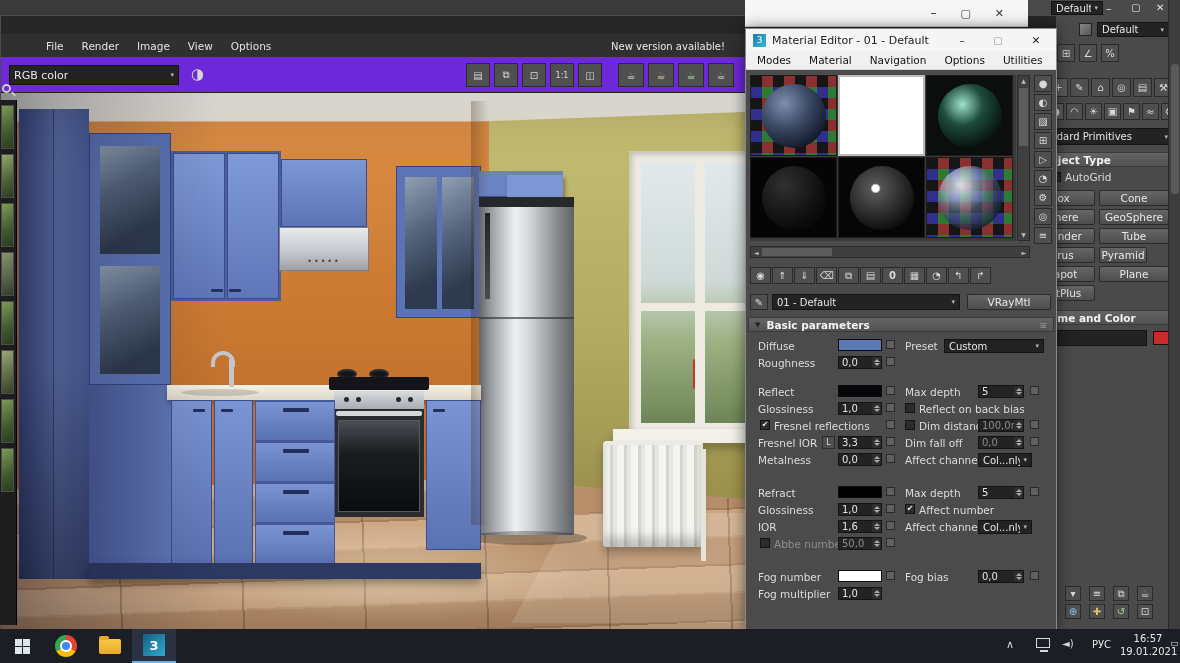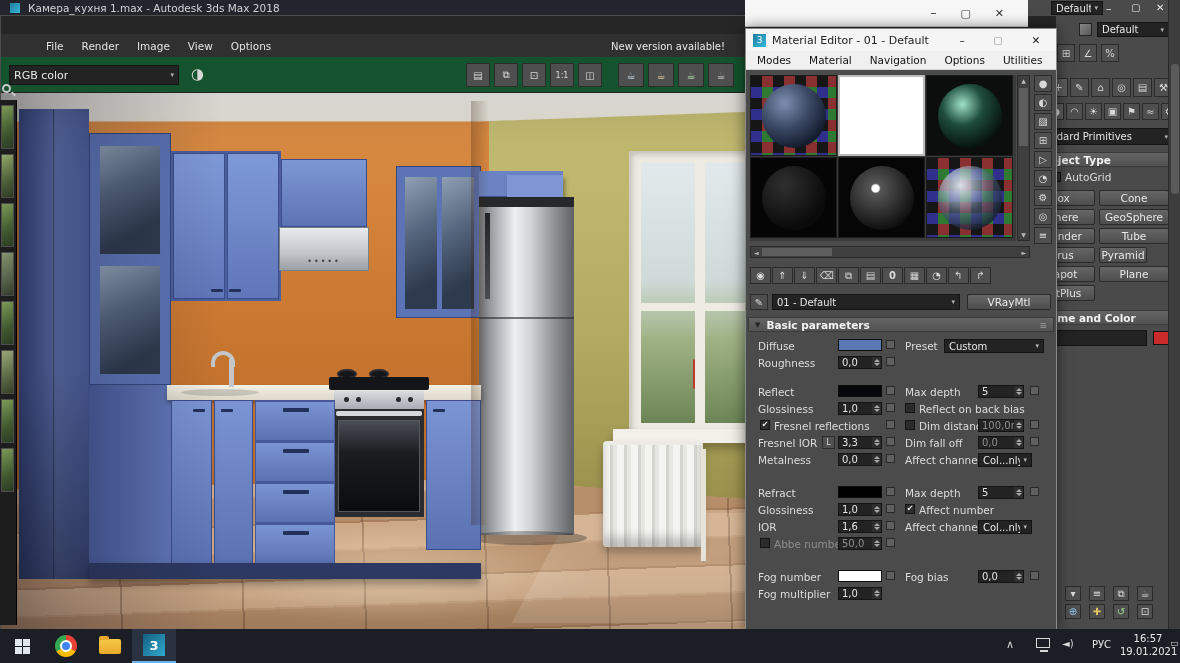--- a/index.html
+++ b/index.html
@@ -34,24 +34,20 @@
   .thumb{width:13px;height:44px;margin:5px 1px;border:1px solid #4d4d4d;background:linear-gradient(150deg,#7d9a57,#41592f 60%,#2a3b21)}
   .handle{position:absolute;background:#22305c;border-radius:1px}
   .tbi{width:44px;height:34px;display:flex;align-items:center;justify-content:center;position:relative}
   .me-menu span,.rw-menu span{padding:2px 9px;cursor:default}
 </style>
 </head>
 <body>
 
 <div class="screen">
 
-  <div class="abs" style="left:0;top:0;width:1180px;height:16px;background:#22262c;z-index:4;display:flex;align-items:center">
-    <div class="abs" style="left:10px;top:3px;width:10px;height:10px;background:linear-gradient(135deg,#1f7ea0,#35b7d9)"></div>
-    <span class="abs" style="left:28px;top:2px;color:#cfd3d8;font-size:10.5px">Камера_кухня 1.max - Autodesk 3ds Max 2018</span>
-  </div>
 
   <div class="abs" style="left:1020px;top:0;width:160px;height:630px;background:#4a4a4a;z-index:5;border-left:1px solid #2d2d2d">
     <span class="abs" style="left:85px;top:2px;color:#e8e8e8;font-size:11px">–</span>
     <span class="abs" style="left:110px;top:2px;color:#e8e8e8;font-size:10px">▢</span>
     <span class="abs" style="left:135px;top:2px;color:#e8e8e8;font-size:10px">✕</span>
     <div class="abs fld" style="left:30px;top:1px;width:52px;height:14px">
       <span class="v">Default</span>
         <span class="dd">▾</span>
     </div>
     <div class="abs" style="left:58px;top:23px;width:13px;height:13px;background:linear-gradient(135deg,#888,#555);border:1px solid #222"></div>
@@ -200,21 +196,21 @@
 
     <div class="rw-menu abs" style="left:0;top:18px;width:100%;height:23px;background:#303030;display:flex;align-items:center;padding-left:36px;color:#e2e2e2">
       <span>File</span>
       <span>Render</span>
       <span>Image</span>
       <span>View</span>
       <span>Options</span>
       <span class="abs" style="right:322px;top:5px;color:#e8e8e8;font-size:10px">New version available!</span>
     </div>
 
-    <div class="abs" style="left:0;top:41px;width:100%;height:36px;background:#14532d;border-bottom:1px solid #222">
+    <div class="abs" style="left:0;top:41px;width:100%;height:36px;background:#6d28d9;border-bottom:1px solid #222">
       <div class="abs fld" style="left:8px;top:8px;width:170px;height:20px;font-size:11px">
         <span class="v">RGB color</span>
           <span class="dd">▾</span>
       </div>
       <span class="abs" style="left:190px;top:8px;font-size:15px;color:#d8d8d8">◑</span>
       <div class="abs" style="right:322px;top:6px;display:flex;gap:4px">
         <div class="ibtn" style="width:24px;height:24px">
             <span>▤</span>
           </div>
         <div class="ibtn" style="width:24px;height:24px">

